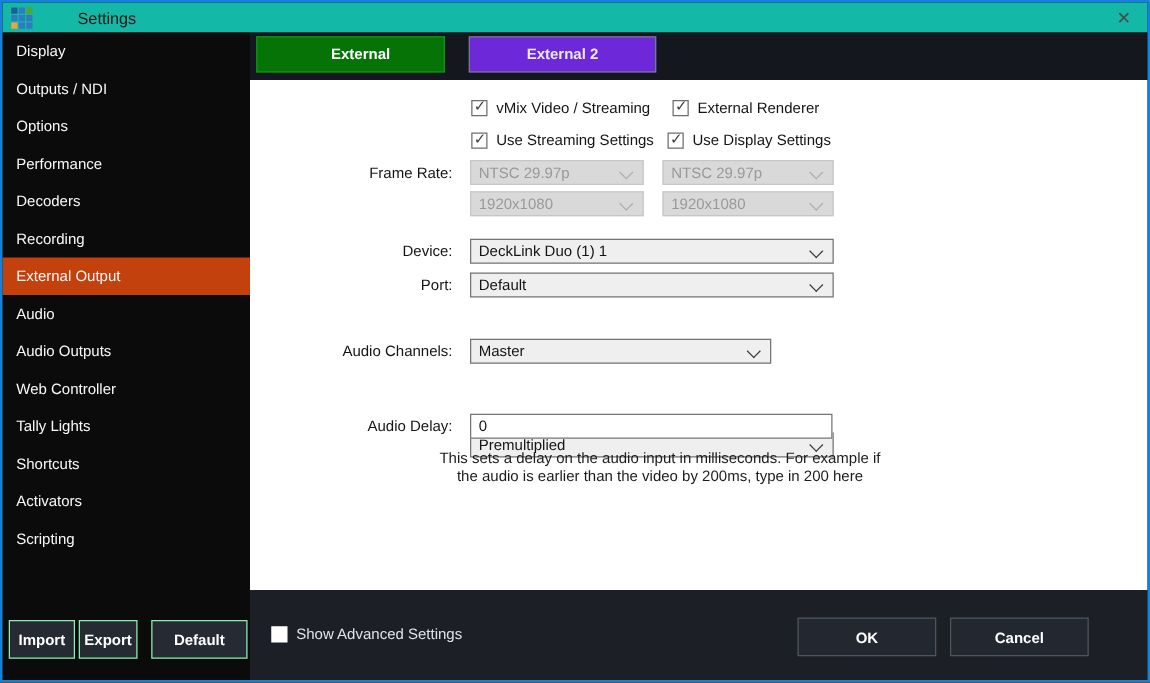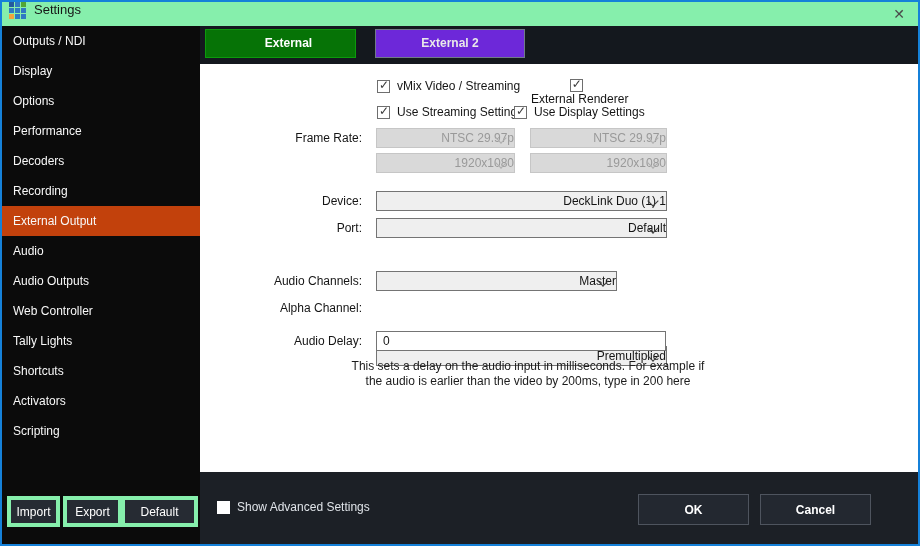--- a/index.html
+++ b/index.html
@@ -1,48 +1,48 @@
 <!DOCTYPE html>
 <html><head>
 <meta charset="utf-8">
 <style>
   html,body{margin:0;padding:0;background:#3a3a3a;}
   *{font-family:"Liberation Sans", sans-serif;}
   .window{position:relative;width:920px;height:546px;background:#0b0b0b;overflow:hidden;}
   .border-overlay{position:absolute;inset:0;border:2px solid #1581d9;pointer-events:none;z-index:50;}
 
   
-  .titlebar{position:absolute;left:2px;top:2px;right:2px;height:24px;background:#86efac;display:flex;align-items:flex-start;}
+  .titlebar{position:absolute;left:2px;top:2px;right:2px;height:24px;background:#14b8a6;display:flex;align-items:center;gap:28px;}
   .app-icon{width:17px;height:17px;margin-left:7px;display:grid;grid-template-columns:repeat(3,5px);grid-template-rows:repeat(3,5px);gap:1px;}
   .app-icon span{display:block;}
   .title-text{margin-left:8px;font-size:13px;color:#161616;}
   .close-btn{position:absolute;right:13px;top:3px;font-size:14px;color:#4a4a4a;cursor:default;line-height:18px;}
 
   
   .sidebar{position:absolute;left:2px;top:26px;width:198px;bottom:2px;background:#0b0b0b;}
   .side-item{height:30px;line-height:30px;padding-left:11px;font-size:12px;color:#f8f8f8;cursor:default;}
   .side-item.selected{background:#c2410c;}
-  .sbtn{position:absolute;background:#262b33;border:4px solid #86efac;color:#ffffff;font-weight:normal;font-size:12px;text-align:center;box-sizing:border-box;padding:0;cursor:default;}
+  .sbtn{position:absolute;background:#262b33;border:1px solid #86efac;color:#ffffff;font-weight:bold;font-size:12px;text-align:center;box-sizing:border-box;padding:0;cursor:default;}
 
   
   .tabstrip{position:absolute;left:200px;top:26px;right:2px;height:38px;background:#14181e;}
   .tab{position:absolute;top:3px;height:29px;line-height:27px;text-align:center;font-weight:bold;font-size:12px;box-sizing:border-box;cursor:default;}
   .tab.active{left:5px;width:151px;background:#067306;border:1px solid #0c9a0c;color:#ffffff;padding-left:16px;}
   .tab.inactive{left:175px;width:150px;background:#6d28d9;border:1px solid #707a88;color:#e9e9e9;}
 
   
   .content{position:absolute;left:200px;top:64px;right:2px;height:408px;background:#ffffff;}
   .cbgroup{position:absolute;display:flex;align-items:center;height:14px;cursor:default;}
   .cb{width:13px;height:13px;background:#ffffff;border:1px solid #6e6e6e;position:relative;box-sizing:border-box;flex:0 0 13px;}
   .cb.checked::after{content:"\2713";position:absolute;left:1px;top:-2px;font-size:12px;line-height:12px;color:#3c3c3c;}
   .cb.nob{border:none;}
   .cblabel{font-size:12px;color:#151515;margin-left:7px;white-space:nowrap;text-align:center;}
   .cblabel.light{color:#dfe3e8;}
   .flabel{position:absolute;left:0;width:162px;text-align:right;font-size:12px;color:#151515;line-height:20px;height:20px;white-space:nowrap;}
-  .dd{position:absolute;height:20px;box-sizing:border-box;border:1px solid #747474;background:#efefef;font-size:12px;line-height:18px;padding-left:6px;color:#141414;white-space:nowrap;overflow:hidden;text-align:right;}
+  .dd{position:absolute;height:20px;box-sizing:border-box;border:1px solid #747474;background:#efefef;font-size:12px;line-height:18px;padding-left:6px;color:#141414;white-space:nowrap;overflow:hidden;}
   .dd .chev{position:absolute;right:9px;top:5px;width:7px;height:7px;border-right:1px solid #3c3c3c;border-bottom:1px solid #3c3c3c;transform:rotate(45deg);}
   .dd.disabled{background:#d9d9d9;border-color:#c6c6c6;color:#999999;}
   .dd.disabled .chev{border-color:#aeaeae;}
   .txt{position:absolute;height:20px;box-sizing:border-box;border:1px solid #747474;background:#ffffff;font-size:12px;padding:0 0 0 6px;color:#141414;outline:none;}
   .help{position:absolute;left:130px;width:396px;text-align:center;font-size:12px;color:#1c1c1c;line-height:15px;}
 
   
   .bottombar{position:absolute;left:200px;top:472px;right:2px;bottom:2px;background:#1c2026;}
   .dbtn{position:absolute;background:#232830;border:1px solid #4e545e;color:#ffffff;font-weight:bold;font-size:12px;box-sizing:border-box;padding:0;cursor:default;}
 </style>
@@ -61,60 +61,60 @@
         <span style="background:#2f7ac2"></span>
       <span style="background:#f2a33c"></span>
         <span style="background:#2f7ac2"></span>
         <span style="background:#2f7ac2"></span>
     </div>
     <span class="title-text">Settings</span>
     <span class="close-btn">✕</span>
   </div>
 
   <div class="sidebar">
+    <div class="side-item">Display</div>
     <div class="side-item">Outputs / NDI</div>
-    <div class="side-item">Display</div>
     <div class="side-item">Options</div>
     <div class="side-item">Performance</div>
     <div class="side-item">Decoders</div>
     <div class="side-item">Recording</div>
     <div class="side-item selected">External Output</div>
     <div class="side-item">Audio</div>
     <div class="side-item">Audio Outputs</div>
     <div class="side-item">Web Controller</div>
     <div class="side-item">Tally Lights</div>
     <div class="side-item">Shortcuts</div>
     <div class="side-item">Activators</div>
     <div class="side-item">Scripting</div>
 
     <button class="sbtn" style="left:5px;top:470px;width:53px;height:31px;">Import</button>
-    <button class="sbtn" style="left:61px;top:470px;width:59px;height:31px;">Export</button>
+    <button class="sbtn" style="left:61px;top:470px;width:47px;height:31px;">Export</button>
     <button class="sbtn" style="left:119px;top:470px;width:77px;height:31px;">Default</button>
   </div>
 
   <div class="tabstrip">
     <div class="tab active">External</div>
     <div class="tab inactive">External 2</div>
   </div>
 
   <div class="content">
 
     <div class="cbgroup" style="left:177px;top:15px;">
       <span class="cb checked"></span>
       <span class="cblabel">vMix Video / Streaming</span>
     </div>
-    <div class="cbgroup" style="left:324px;top:15px;flex-direction:column;">
+    <div class="cbgroup" style="left:338px;top:15px;">
       <span class="cb checked"></span>
       <span class="cblabel">External Renderer</span>
     </div>
     <div class="cbgroup" style="left:177px;top:41px;">
       <span class="cb checked"></span>
       <span class="cblabel">Use Streaming Settings</span>
     </div>
-    <div class="cbgroup" style="left:314px;top:41px;">
+    <div class="cbgroup" style="left:334px;top:41px;">
       <span class="cb checked"></span>
       <span class="cblabel">Use Display Settings</span>
     </div>
 
     <div class="flabel" style="top:64px;">Frame Rate:</div>
     <div class="dd disabled" style="left:176px;top:64px;width:139px;">
       <span>NTSC 29.97p</span>
       <span class="chev"></span>
     </div>
     <div class="dd disabled" style="left:330px;top:64px;width:137px;">
@@ -142,21 +142,20 @@
       <span>Default</span>
       <span class="chev"></span>
     </div>
 
     <div class="flabel" style="top:207px;">Audio Channels:</div>
     <div class="dd" style="left:176px;top:207px;width:241px;">
       <span>Master</span>
       <span class="chev"></span>
     </div>
 
-    <div class="flabel" style="top:234px;">Alpha Channel:</div>
     <div class="dd" style="left:176px;top:234px;width:291px;margin-top:48px;">
       <span>Premultiplied</span>
       <span class="chev"></span>
     </div>
 
     <div class="flabel" style="top:267px;">Audio Delay:</div>
     <input class="txt" style="left: 176px; top: 267px; width: 290px;" value="0">
 
     <div class="help" style="top:295px;">
       <div>This sets a delay on the audio input in milliseconds. For example if</div>

